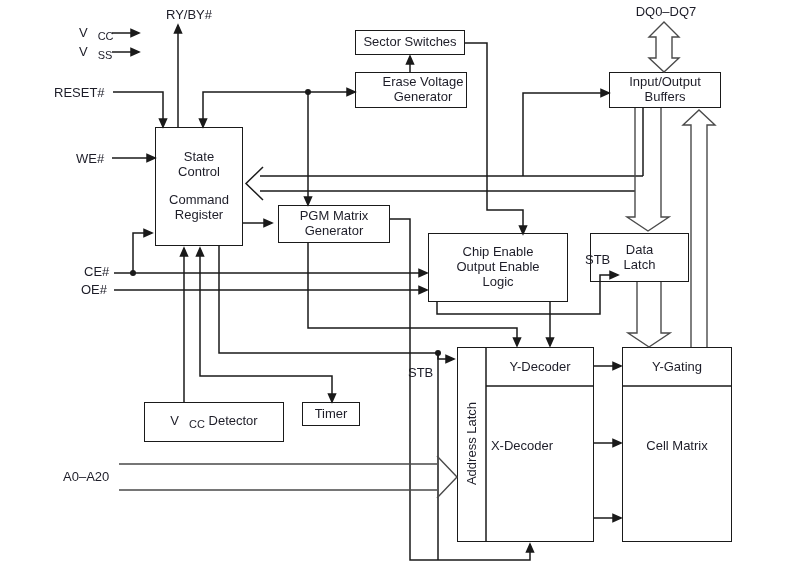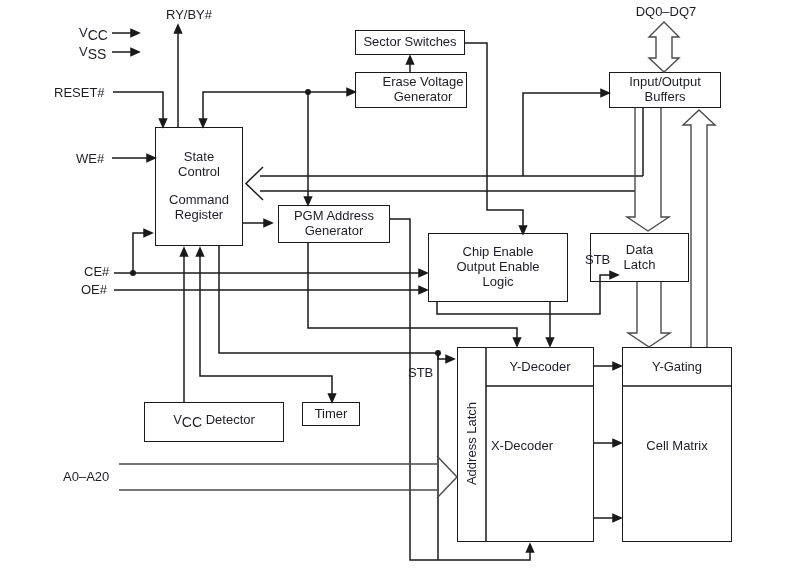--- a/index.html
+++ b/index.html
@@ -4,21 +4,21 @@
 <style>
   html,body{margin:0;padding:0;background:#ffffff;}
   #stage{position:relative;width:796px;height:578px;background:#ffffff;overflow:hidden;
          font-family:"Liberation Sans", sans-serif;color:#1d1d28;}
   .box{position:absolute;border:1.5px solid #1a1a1a;background:#ffffff;
        display:flex;align-items:center;justify-content:center;text-align:center;
        box-sizing:border-box;z-index:2;}
   .box-label{white-space:pre-line;font-size:13px;line-height:1.15;}
   .pin{position:absolute;font-size:13px;z-index:3;white-space:nowrap;}
   .ctr{text-align:center;}
-  sub.ss{font-size:14px;vertical-align:-3px;letter-spacing:0;}
+  sub.ss{font-size:11px;vertical-align:-3px;letter-spacing:0;margin-left:10px;}
   #wires{position:absolute;left:0;top:0;z-index:4;pointer-events:none;}
   .rot{position:absolute;transform:rotate(-90deg);font-size:13px;text-align:center;z-index:3;}
   .gap8{height:13px;}
 </style>
 </head>
 <body>
 
 <div id="stage">
 
   <div class="box" style="left:355px;top:30px;width:110px;height:25px;">
@@ -34,21 +34,21 @@
 Register</div>
     </div>
   </div>
 
   <div class="box" style="left:355px;top:72px;width:112px;height:36px;padding-left:24px;">
     <div class="box-label">Erase Voltage
 Generator</div>
   </div>
 
   <div class="box" style="left:278px;top:205px;width:112px;height:38px;">
-    <div class="box-label">PGM Address
+    <div class="box-label">PGM Matrix
 Generator</div>
   </div>
 
   <div class="box" style="left:428px;top:233px;width:140px;height:69px;text-align:center;">
     <div class="box-label">Chip Enable
 Output Enable
 Logic</div>
   </div>
 
   <div class="box" style="left:609px;top:72px;width:112px;height:36px;">

